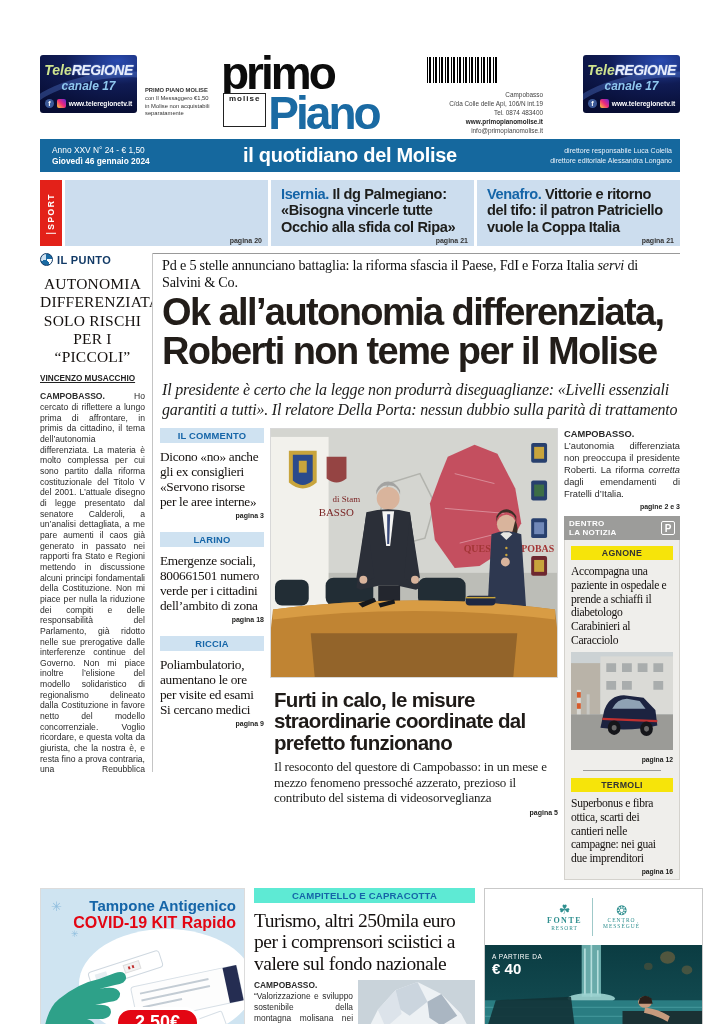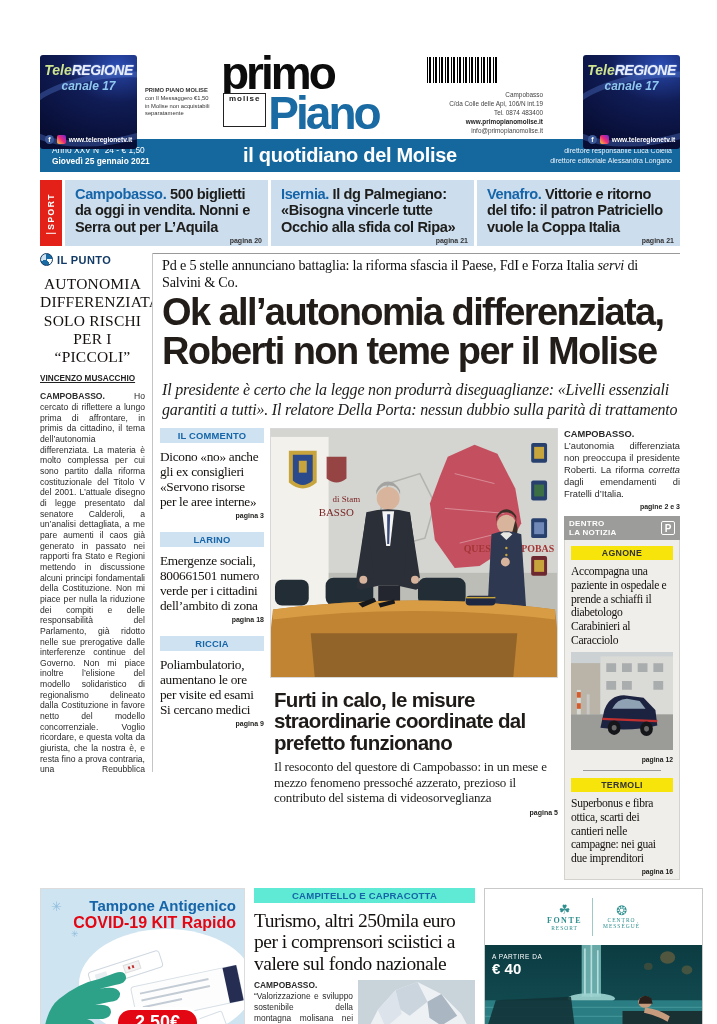--- a/index.html
+++ b/index.html
@@ -3,21 +3,21 @@
 <meta charset="utf-8">
 <style>
   * { margin:0; padding:0; box-sizing:border-box; }
   html,body { background:#e9e9e9; }
   .page { position:relative; width:717px; height:1024px; background:#fff; margin:0 auto;
           font-family:"Liberation Sans", sans-serif; color:#1d1d1b; overflow:hidden; }
   .inner { position:absolute; left:40px; top:55px; width:640px; }
 
   
   .hdr { display:flex; height:80px; align-items:flex-start; }
-  .tele { width:97px; height:94px; border-radius:3px; position:relative; overflow:hidden; flex:0 0 auto;
+  .tele { width:97px; height:58px; border-radius:3px; position:relative; overflow:hidden; flex:0 0 auto;
           background:radial-gradient(120% 90% at 80% 10%, #2a4bb0 0%, #101c55 45%, #070d33 100%); }
   .tele::before { content:""; position:absolute; left:-20px; top:18px; width:160px; height:60px;
           border-radius:50%; border:6px solid rgba(90,130,220,.35); transform:rotate(-8deg); }
   .tele-t1 { position:absolute; top:7px; width:100%; text-align:center; font-size:14px; font-weight:bold; font-style:italic; }
   .tele-t1 .g { color:#cfe48e; } .tele-t1 .w { color:#e8eefb; text-shadow:0 0 2px #6d8fd8; letter-spacing:-.5px; }
   .tele-t2 { position:absolute; top:24px; width:100%; text-align:center; font-size:12px; font-weight:bold; color:#8fc7ee; font-style:italic; }
   .tele-bot { position:absolute; bottom:5px; left:0; width:100%; display:flex; align-items:center; justify-content:center; gap:3px; }
   .fb { width:9px; height:9px; border-radius:50%; background:#3b5998; color:#fff; font-size:7px; font-weight:bold; text-align:center; line-height:9px; }
   .ig { width:9px; height:9px; border-radius:2px; background:linear-gradient(45deg,#f9ce34,#ee2a7b,#6228d7); }
   .tele-url { font-size:6.6px; color:#fff; font-weight:bold; }
@@ -176,35 +176,34 @@
         <span class="fb">f</span>
         <span class="ig"></span>
         <span class="tele-url">www.teleregionetv.it</span>
       </div>
     </div>
   </div>
 
   <div class="mast">
     <div class="mast-issue">
       <span>Anno XXV N° 24 - € 1,50</span>
-      <b>Giovedì 25 gennaio 2021</b>
+      <b>Giovedì 46 gennaio 2024</b>
     </div>
     <div class="mast-tag">il quotidiano del Molise</div>
     <div class="mast-dir">
       <span>direttore responsabile Luca Colella</span><br>
       <span>direttore editoriale Alessandra Longano</span>
     </div>
   </div>
 
   <div class="sport">
     <div class="sport-tab">
           <span>SPORT</span>
         </div>
     <div class="sport-item">
-      <p><b class="city">Campobasso.</b><span> 500 biglietti da oggi in vendita. Nonni e Serra out per L’Aquila</span></p>
       <span class="pg">pagina 20</span>
     </div>
     <div class="sport-item">
       <p><b class="city">Isernia.</b><span> Il dg Palmegiano: «Bisogna vincerle tutte Occhio alla sfida col Ripa»</span></p>
       <span class="pg">pagina 21</span>
     </div>
     <div class="sport-item">
       <p><b class="city">Venafro.</b><span> Vittorie e ritorno del tifo: il patron Patriciello vuole la Coppa Italia</span></p>
       <span class="pg">pagina 21</span>
     </div>

